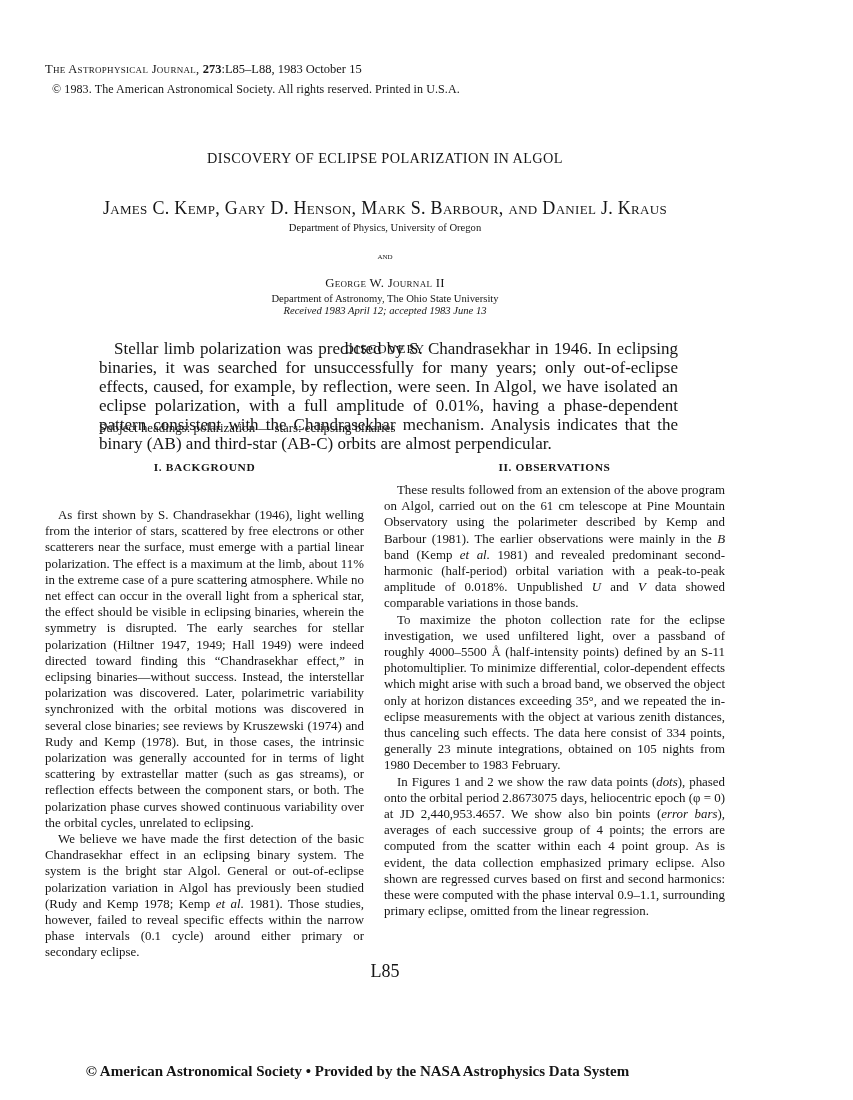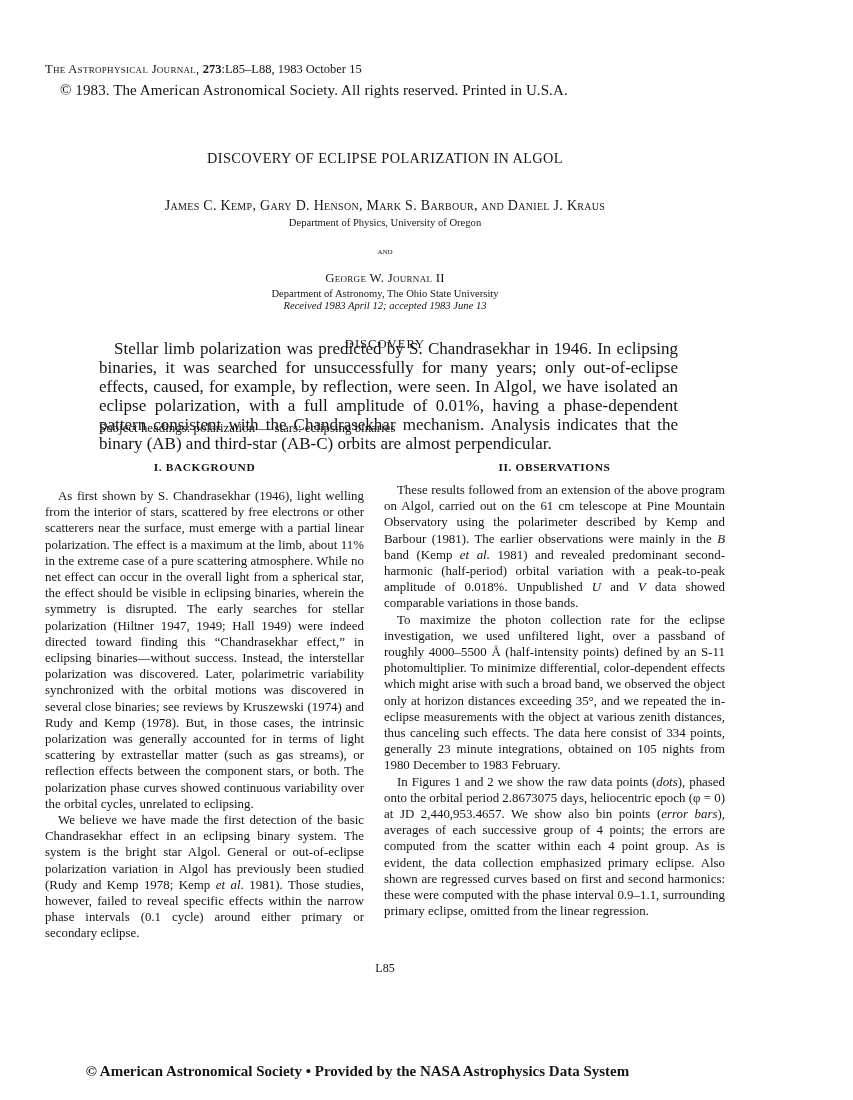--- a/index.html
+++ b/index.html
@@ -18,40 +18,40 @@
   .journal-line {
     position: absolute;
     left: 45px; top: 62px;
     font-size: 12.5px;
     white-space: nowrap;
   }
   .journal-name { font-variant: small-caps; letter-spacing: 0.3px; }
   .journal-volume { font-weight: bold; }
   .copyright-line {
     position: absolute;
-    left: 60px; top: 82px;
-    font-size: 15px;
+    left: 52px; top: 82px;
+    font-size: 12px;
     letter-spacing: 0.1px;
     white-space: nowrap;
   }
   
   .front-matter {
     position: absolute;
     left: 45px; top: 150px;
     width: 680px;
     text-align: center;
   }
   .article-title {
     font-size: 14.3px;
     letter-spacing: 0.4px;
     margin: 0 0 31px 0;
     font-weight: normal;
   }
   .authors-line {
-    font-size: 14px;
+    font-size: 18px;
     font-variant: small-caps;
     letter-spacing: 0.3px;
     margin: 0 0 3px 0;
   }
   .affiliation { font-size: 10.6px; margin: 0 0 0 0; }
   .and-separator {
     font-size: 10.2px;
     font-variant: small-caps;
     margin: 17px 0 15px 0;
   }
@@ -88,35 +88,35 @@
   .column { position: absolute; top: 461px; }
   .column-left  { left: 45px;  width: 319px; }
   .column-right { left: 384px; width: 341px; }
   .section-heading {
     text-align: center;
     font-size: 11.4px;
     font-weight: bold;
     letter-spacing: 0.6px;
     margin: 0;
   }
-  .column-left  .section-heading { margin-bottom: 15px; text-align: center; }
+  .column-left  .section-heading { margin-bottom: 34px; text-align: center; }
   .column-right .section-heading { margin-bottom: 9px; }
   .column p {
     margin: 0;
     font-size: 12.9px;
     line-height: 16.2px;
     text-align: justify;
     text-indent: 13px;
   }
   .page-number {
     position: absolute;
     left: 45px; top: 961px;
     width: 680px;
     text-align: center;
-    font-size: 12px;
+    font-size: 18px;
   }
   .footer-credit {
     position: absolute;
     left: 0; top: 1063px;
     width: 715px;
     text-align: center;
     font-size: 15px;
     font-weight: bold;
   }
 </style>

